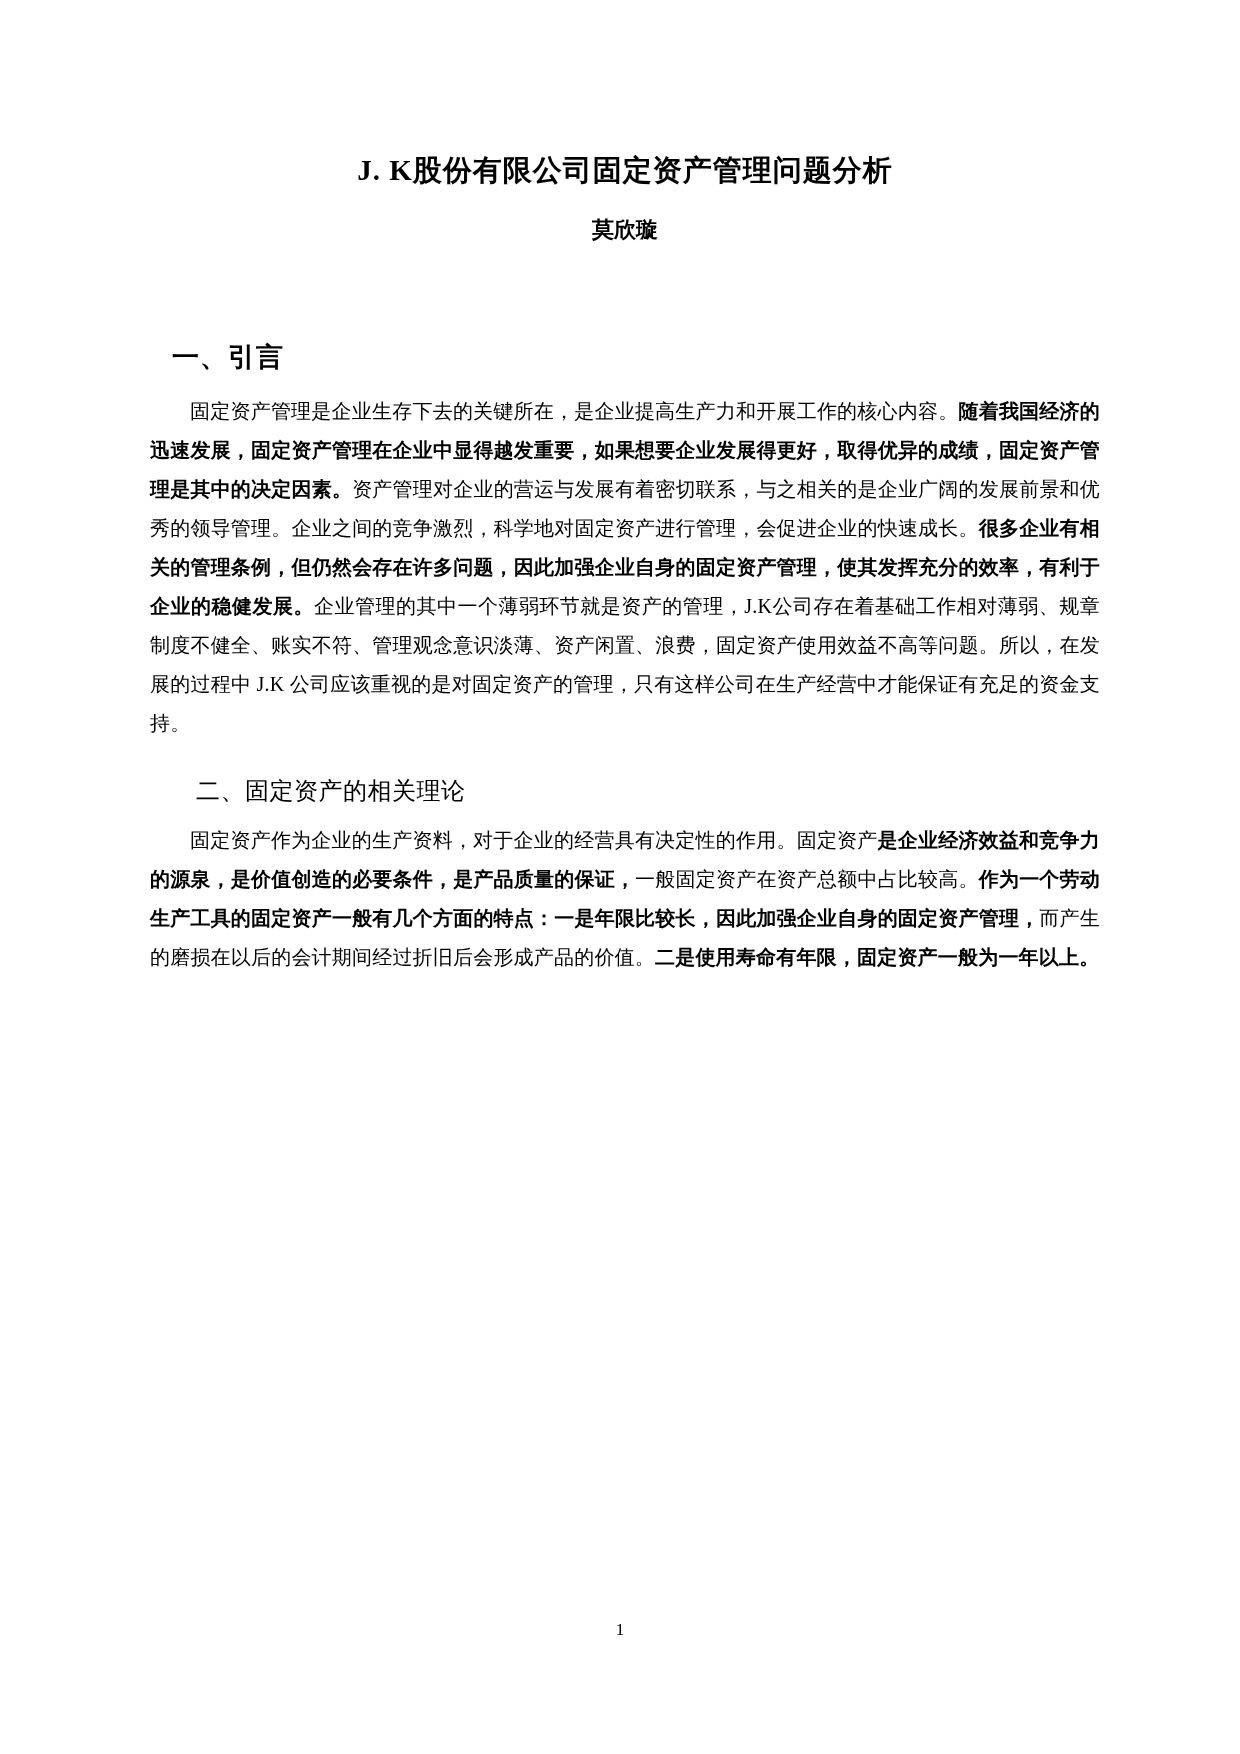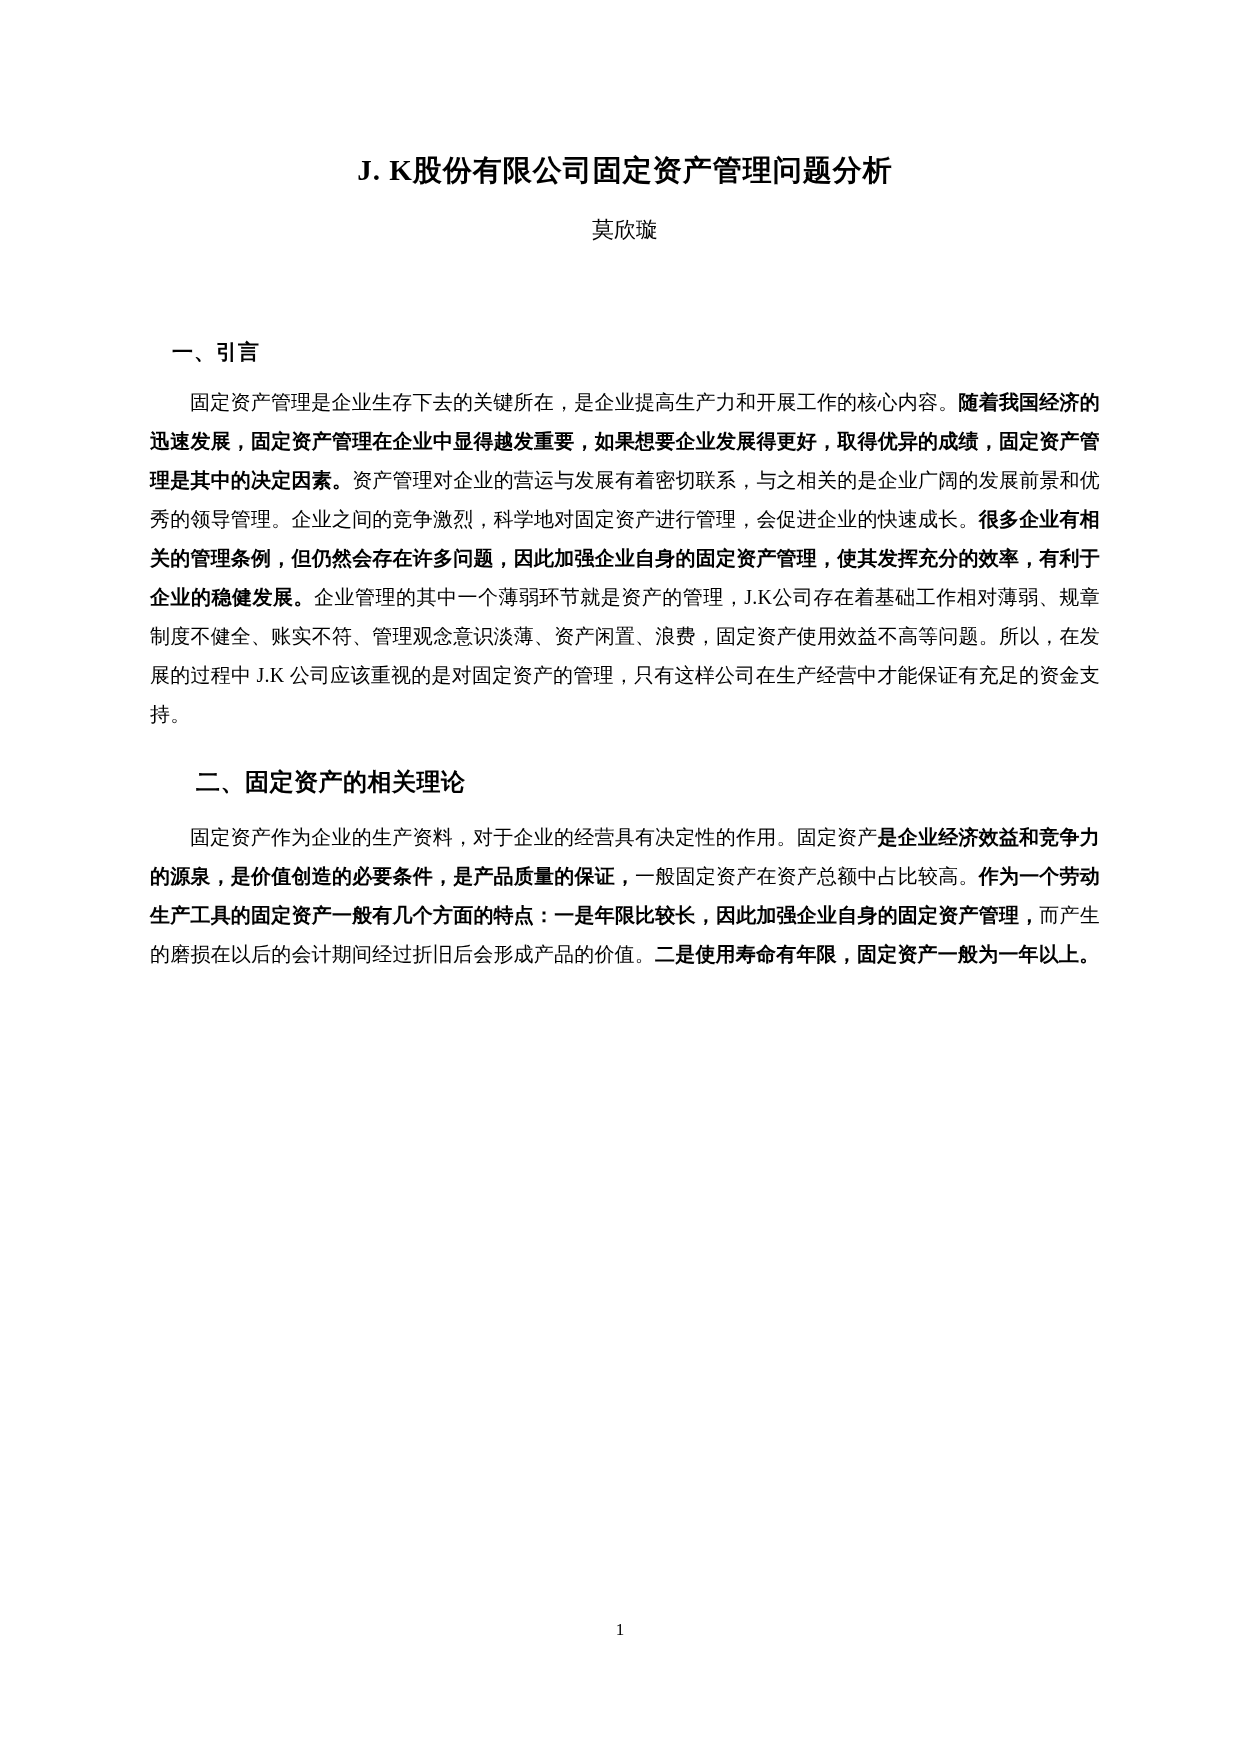--- a/index.html
+++ b/index.html
@@ -26,39 +26,39 @@
     text-align: center;
     font-size: 29px;
     font-weight: bold;
     letter-spacing: 1px;
     margin: 0 0 6px 0;
     line-height: 1.4;
   }
   .doc-author {
     text-align: center;
     font-size: 22px;
-    font-weight: normal;
+    font-weight: bold;
     margin: 24px 0 0 0;
     line-height: 1.4;
   }
   .spacer-large {
     height: 92px;
   }
   .h1 {
-    font-size: 21px;
+    font-size: 27px;
     font-weight: bold;
     margin: 0 0 14px 0;
     padding-left: 22px;
     line-height: 1.5;
     letter-spacing: 1px;
   }
   .h2 {
     font-size: 24px;
-    font-weight: bold;
-    margin: 30px 0 18px 0;
+    font-weight: normal;
+    margin: 30px 0 12px 0;
     padding-left: 46px;
     line-height: 1.5;
     letter-spacing: 0.5px;
   }
   .h3 {
     font-size: 23px;
     font-weight: bold;
     margin: 28px 0 10px 0;
     padding-left: 46px;
     line-height: 1.5;

